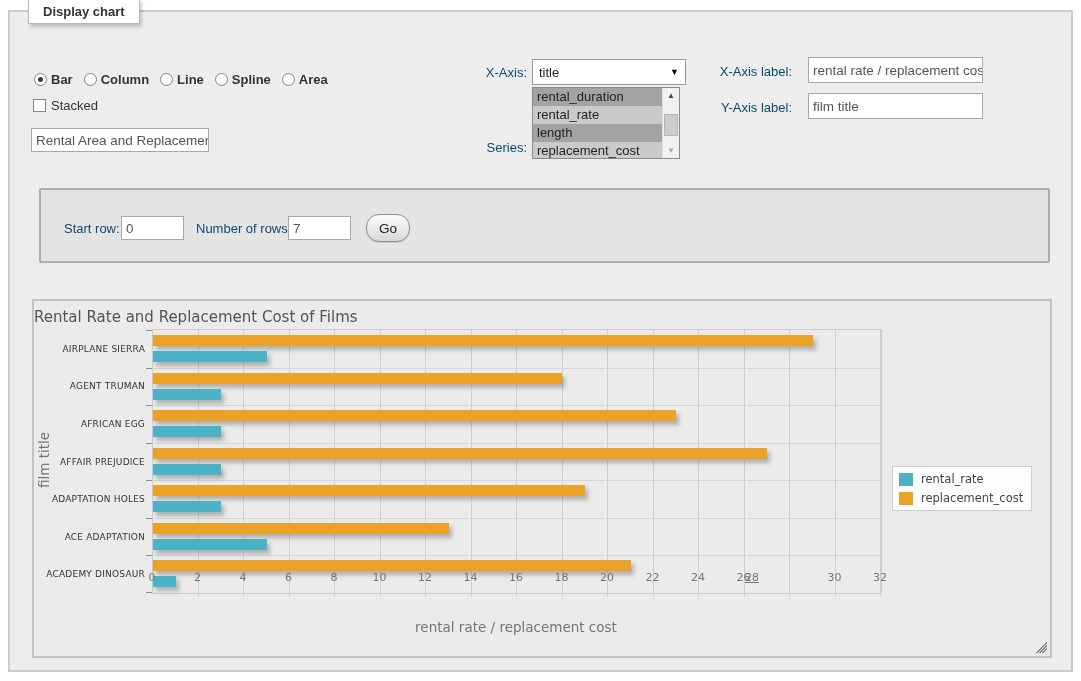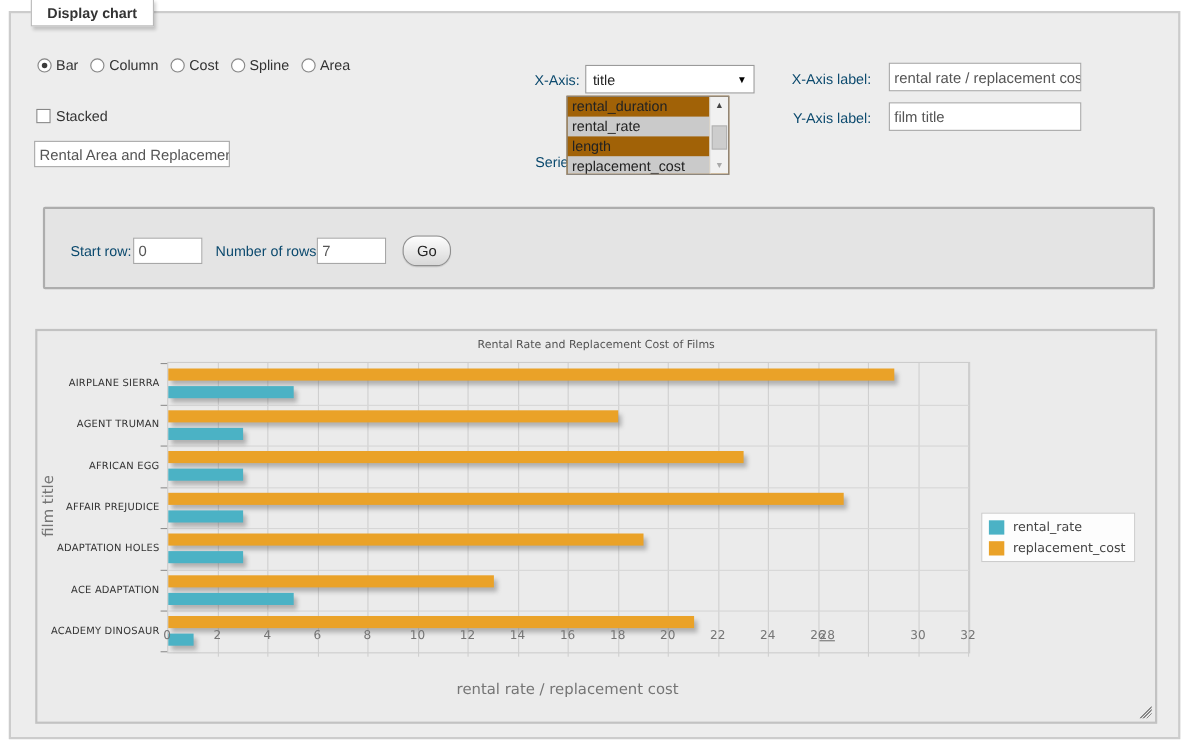--- a/index.html
+++ b/index.html
@@ -10,21 +10,21 @@
   .fieldset {
     position:absolute; left:8px; top:10px; width:1061px; height:658px;
     border:2px solid #cccccc; background:#ededed;
   }
   .legend-box {
     position:absolute; left:18px; top:-13px; background:#ffffff;
     border:1px solid #b9b9b9; padding:4px 14px; font-weight:bold;
     font-size:13px; color:#333; box-shadow:2px 3px 3px rgba(0,0,0,0.18);
   }
   
-  .radio-row { position:absolute; left:24px; top:40px; display:flex; align-items:center; column-gap:11px; }
+  .radio-row { position:absolute; left:24px; top:60px; display:flex; align-items:center; column-gap:11px;font-weight:bold; }
   .radio-item { display:flex; align-items:center; column-gap:4px; cursor:default; }
   .radio-circle {
     width:13px; height:13px; border-radius:50%; border:1px solid #878787;
     background:radial-gradient(#ffffff 55%, #e8e8e8); box-sizing:border-box; position:relative;
   }
   .radio-circle.checked::after {
     content:""; position:absolute; left:3px; top:3px; width:5px; height:5px;
     border-radius:50%; background:#3b3b3b;
   }
   .check-row { position:absolute; left:23px; top:86px; display:flex; align-items:center; column-gap:5px; }
@@ -39,22 +39,22 @@
   }
   .lbl { position:absolute; color:#0c4a6e; }
   .lbl.right { text-align:right; }
   .select-box {
     position:absolute; left:522px; top:47px; width:154px; height:26px;
     border:1px solid #9a9a9a; background:#fff; box-sizing:border-box;
     display:flex; align-items:center; padding:0 6px; color:#222;
   }
   .select-box .caret { margin-left:auto; font-size:9px; color:#000; }
   .multiselect {
-    position:absolute; left:505px; top:75px; width:148px; height:72px;
-    border:1px solid #8a8a8a; background:#a16207; box-sizing:border-box; overflow:hidden;
+    position:absolute; left:522px; top:75px; width:148px; height:72px;
+    border:1px solid #8a8a8a; background:#a3a3a3; box-sizing:border-box; overflow:hidden;
   }
   .ms-options { position:absolute; left:0; top:0; right:17px; bottom:0; }
   .ms-option { height:18px; line-height:18px; padding-left:4px; color:#222; white-space:nowrap; }
   .ms-option.selected { background:#cacaca; }
   .ms-scrollbar {
     position:absolute; right:0; top:0; width:17px; bottom:0;
     background:#f1f1f1; border-left:1px solid #e0e0e0; box-sizing:border-box;
   }
   .ms-btn { height:15px; display:flex; align-items:center; justify-content:center; font-size:8px; }
   .ms-btn.up { color:#444; }
@@ -75,22 +75,22 @@
     display:flex; align-items:center; font-size:13.5px; color:#222; cursor:default;
     box-shadow:0 1px 1px rgba(0,0,0,0.12);
   }
   
   .chart-box {
     position:absolute; left:22px; top:287px; width:1020px; height:359px;
     background:#ebebeb; border:2px solid #c2c2c2; box-sizing:border-box;
     font-family:"DejaVu Sans", sans-serif;
   }
   .chart-title {
-    position:absolute; left:0; right:0; top:7px; text-align:center;
-    font-size:10px; color:#535353;
+    position:absolute; left:0; right:0; top:7px; 
+    font-size:15px; color:#535353;
   }
   .plot {
     position:absolute; left:118px; top:28px; width:728px; height:263px;
     border:1px solid #cccccc; box-sizing:content-box;
   }
   .gridline-v { position:absolute; top:0; bottom:-4px; width:1px; background:#cfcfcf; }
   .gridline-h { position:absolute; left:0; right:0; height:1px; background:#d6d6d6; }
   .ytick { position:absolute; width:6px; height:1px; background:#8f8f8f; left:-7px; }
   .bar { position:absolute; height:11px; box-shadow:3px 4px 4px rgba(90,90,90,0.4); }
   .cat-label {
@@ -138,21 +138,21 @@
     <span class="radio-item">
       <span class="radio-circle checked"></span>
       <span>Bar</span>
     </span>
     <span class="radio-item">
       <span class="radio-circle"></span>
       <span>Column</span>
     </span>
     <span class="radio-item">
       <span class="radio-circle"></span>
-      <span>Cost</span>
+      <span>Line</span>
     </span>
     <span class="radio-item">
       <span class="radio-circle"></span>
       <span>Spline</span>
     </span>
     <span class="radio-item">
       <span class="radio-circle"></span>
       <span>Area</span>
     </span>
   </div>

